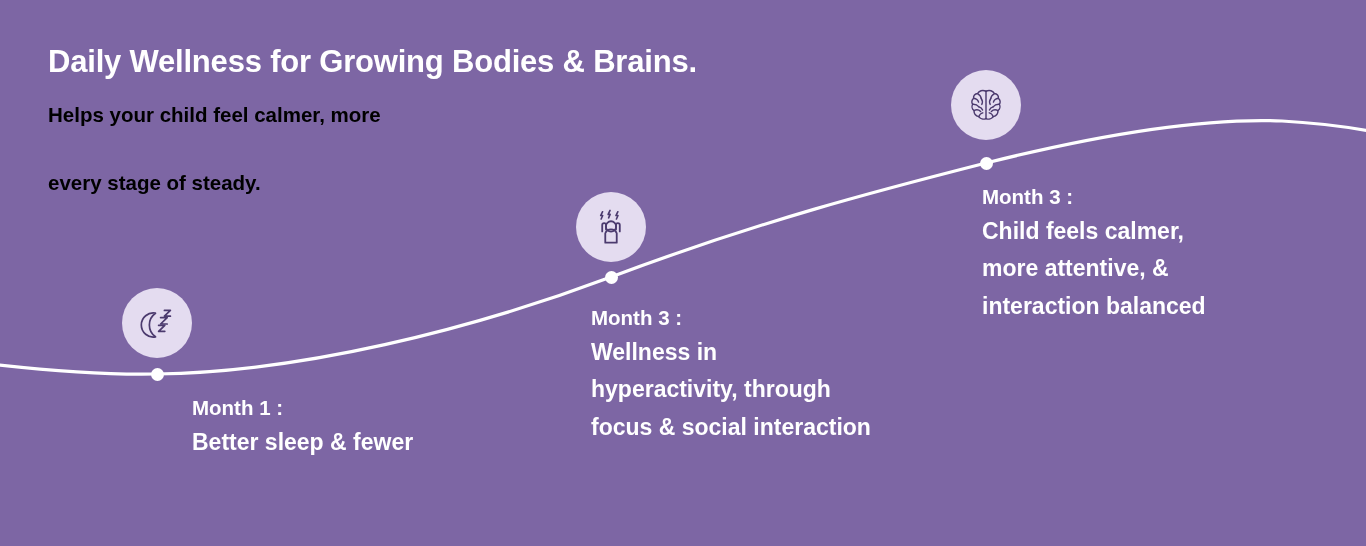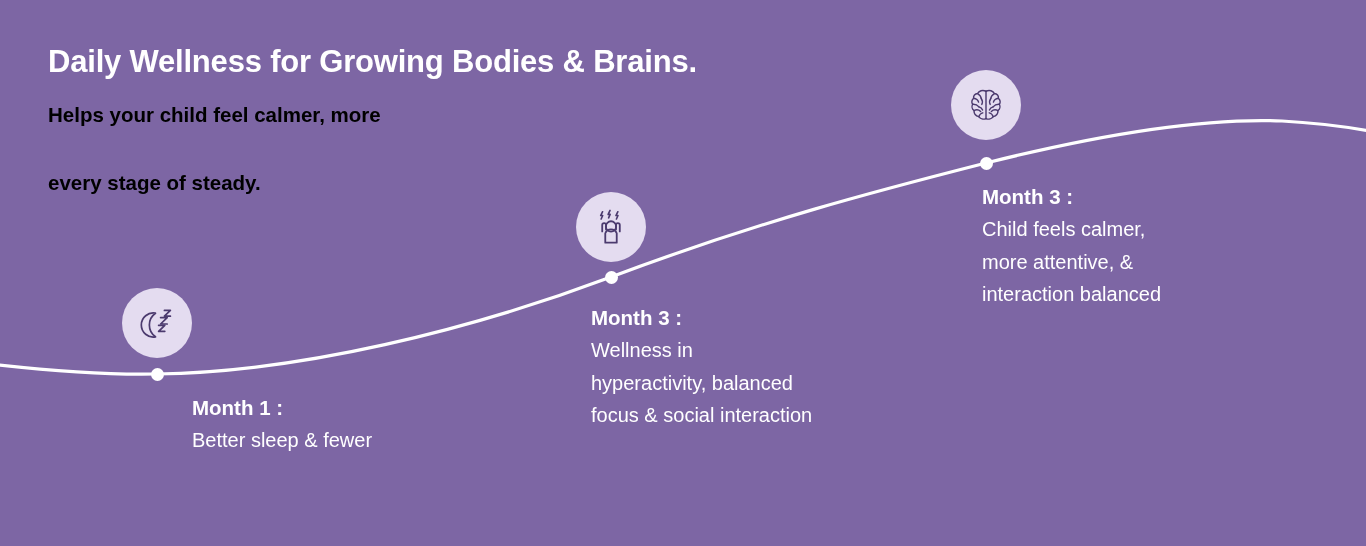--- a/index.html
+++ b/index.html
@@ -78,22 +78,22 @@
     color: #ffffff;
   }
   .milestone-heading {
     font-size: 20.5px;
     font-weight: 700;
     line-height: 1.62;
     color: #ffffff;
     white-space: nowrap;
   }
   .milestone-body {
-    font-size: 20px;
-    font-weight: 400;
+    font-size: 23px;
+    font-weight: 700;
     line-height: 1.62;
     color: #ffffff;
   }
   .milestone-body .ln { display: block; white-space: nowrap; }
 
   
   #milestone-1 .milestone-icon { left: 122px; top: 288px; }
   #milestone-1 .milestone-dot  { left: 151px; top: 368px; }
   #milestone-1 .milestone-text { left: 149px; top: 391px; margin-left: 43px; }
 
@@ -160,21 +160,21 @@
         <path d="M31.2 26.6 v-6.6 a2.0 2.0 0 0 0 -4.0 0 v4.6"></path>
 
         <path d="M16.0 28.6 a6.4 6.4 0 0 1 12.0 0 V38.4 H16.0 Z"></path>
       </svg>
     </div>
     <div class="milestone-dot"></div>
     <div class="milestone-text">
       <div class="milestone-heading">Month 3 :</div>
       <div class="milestone-body">
         <span class="ln">Wellness in</span>
-        <span class="ln">hyperactivity, balanced</span>
+        <span class="ln">hyperactivity, through</span>
         <span class="ln">focus &amp; social interaction</span>
       </div>
     </div>
   </div>
 
   <div class="milestone" id="milestone-3">
     <div class="milestone-icon">
       <svg width="42" height="42" viewBox="0 0 44 44" fill="none" stroke="#4b3a6e" stroke-width="1.5" stroke-linecap="round" stroke-linejoin="round">
 
         <path d="M22 7.6 C18.4 5.8, 14.6 7.2, 13.2 10.0

